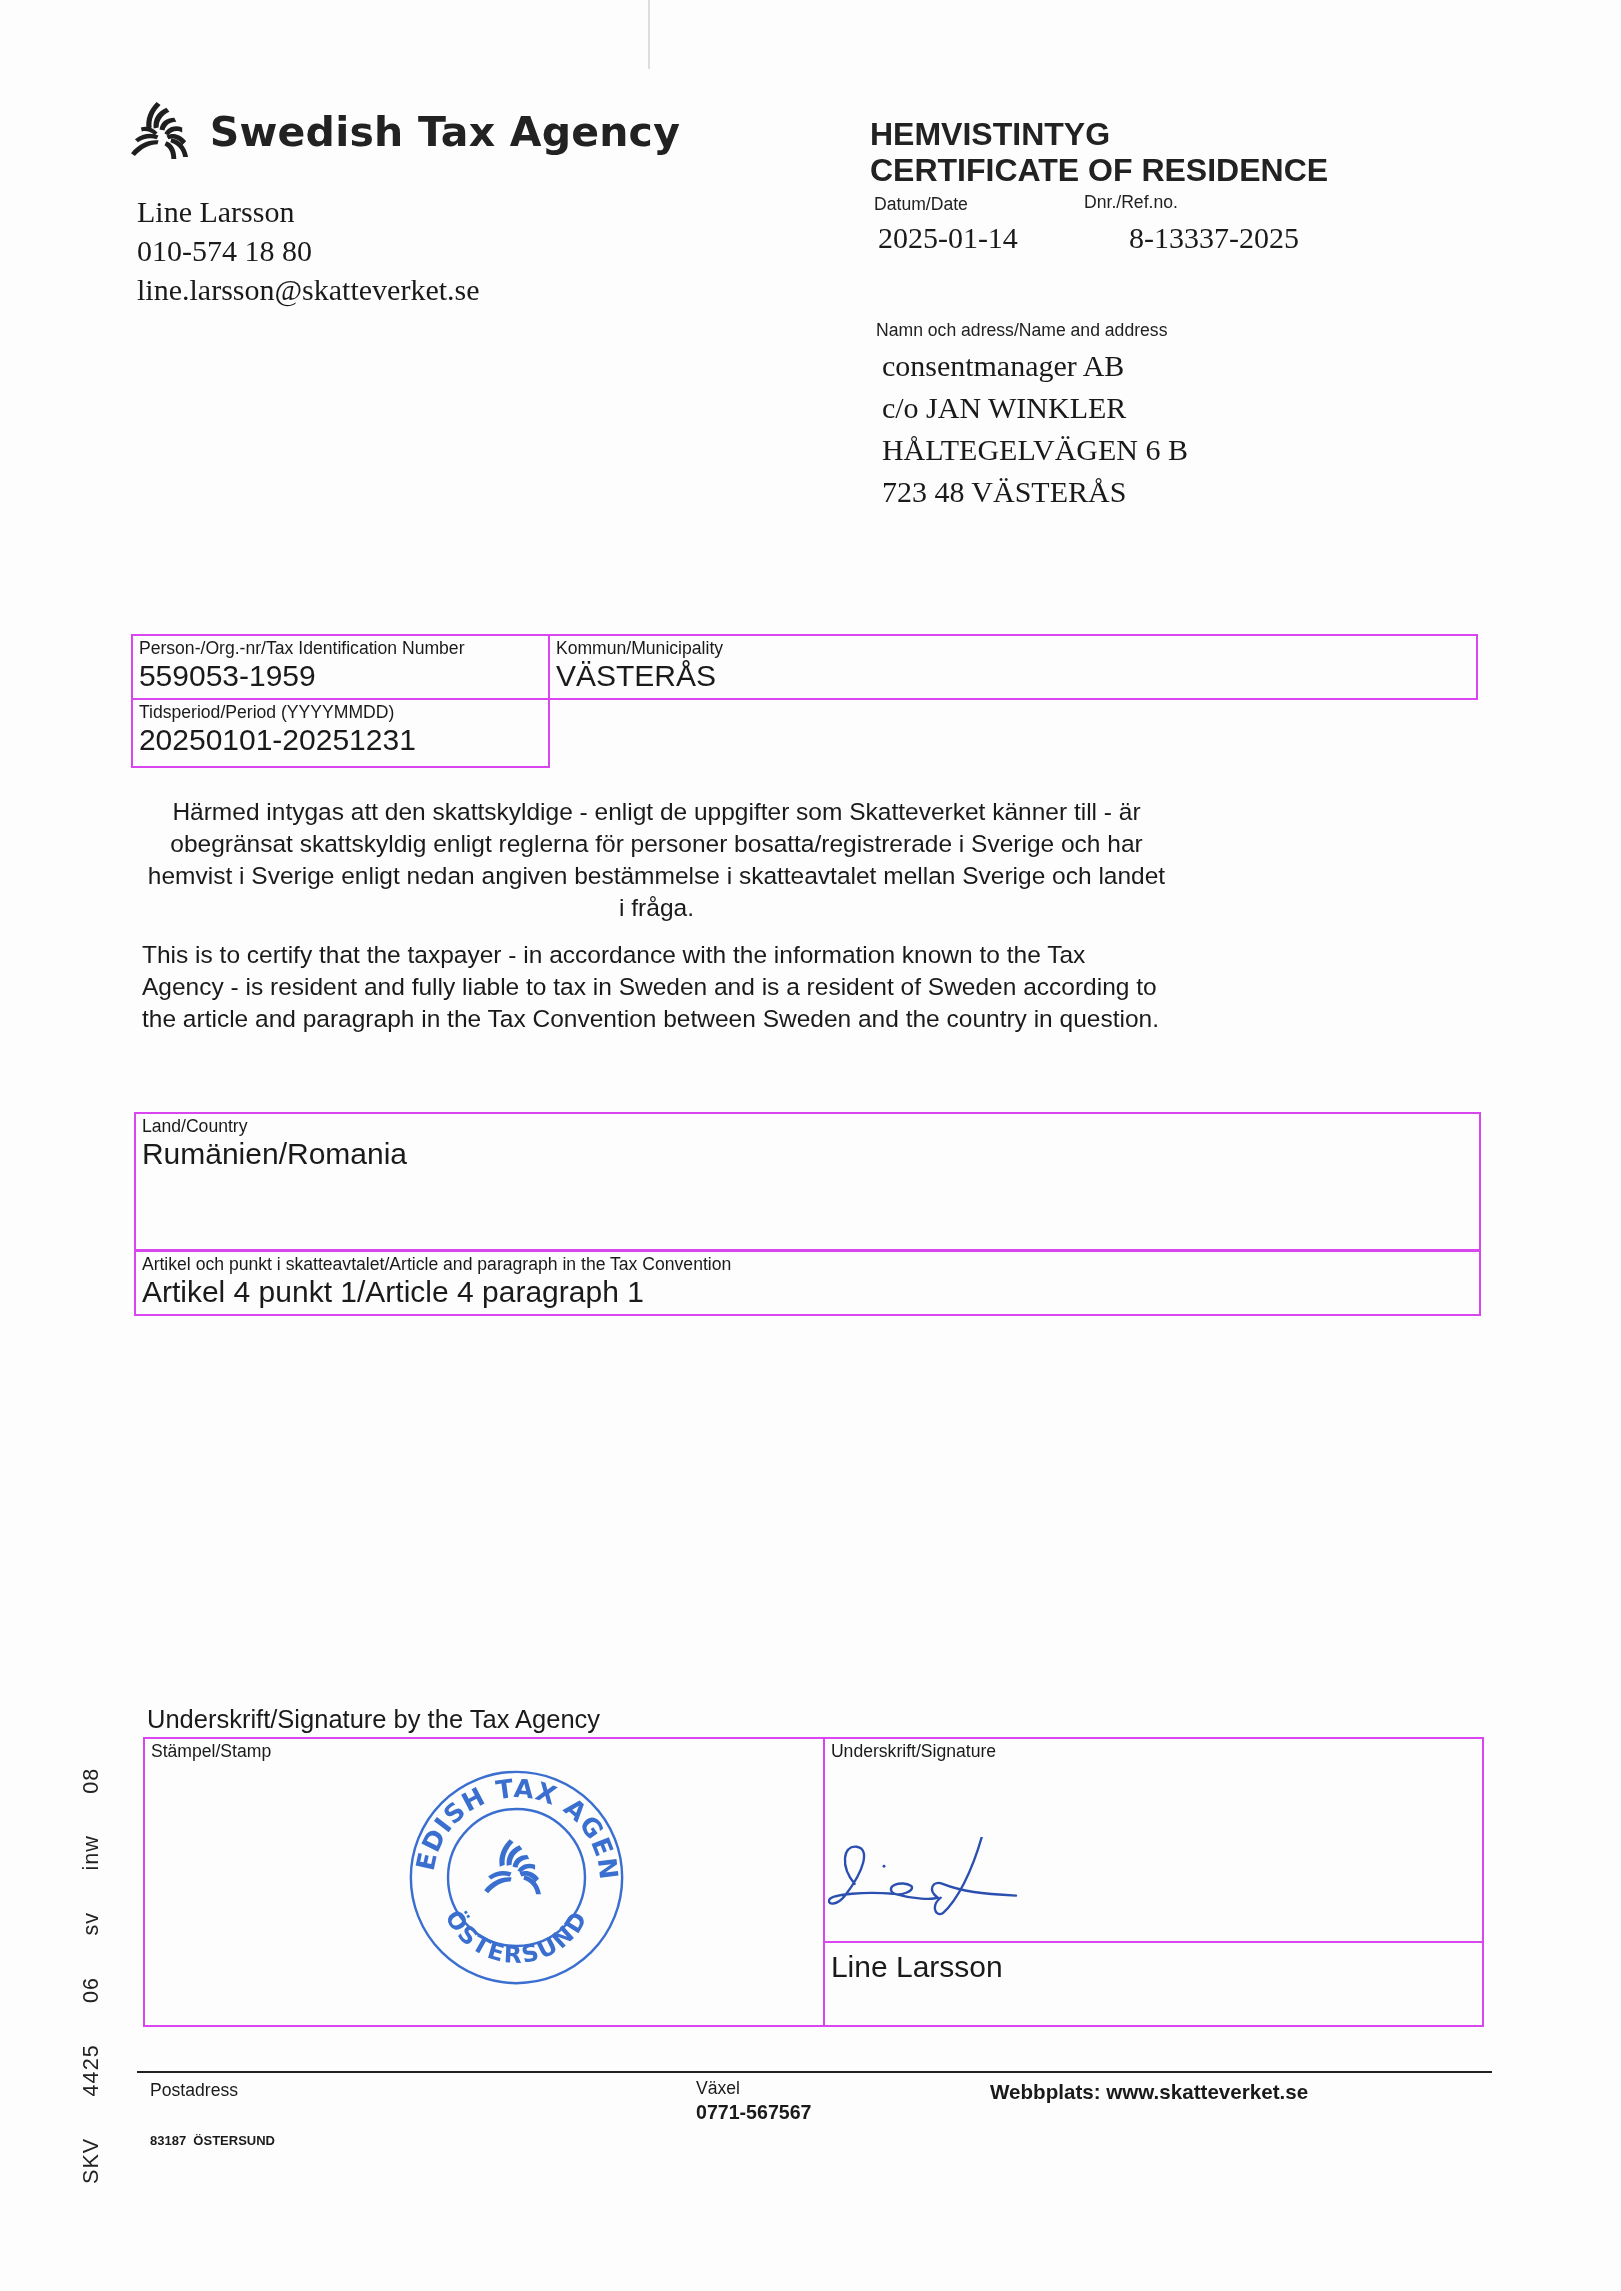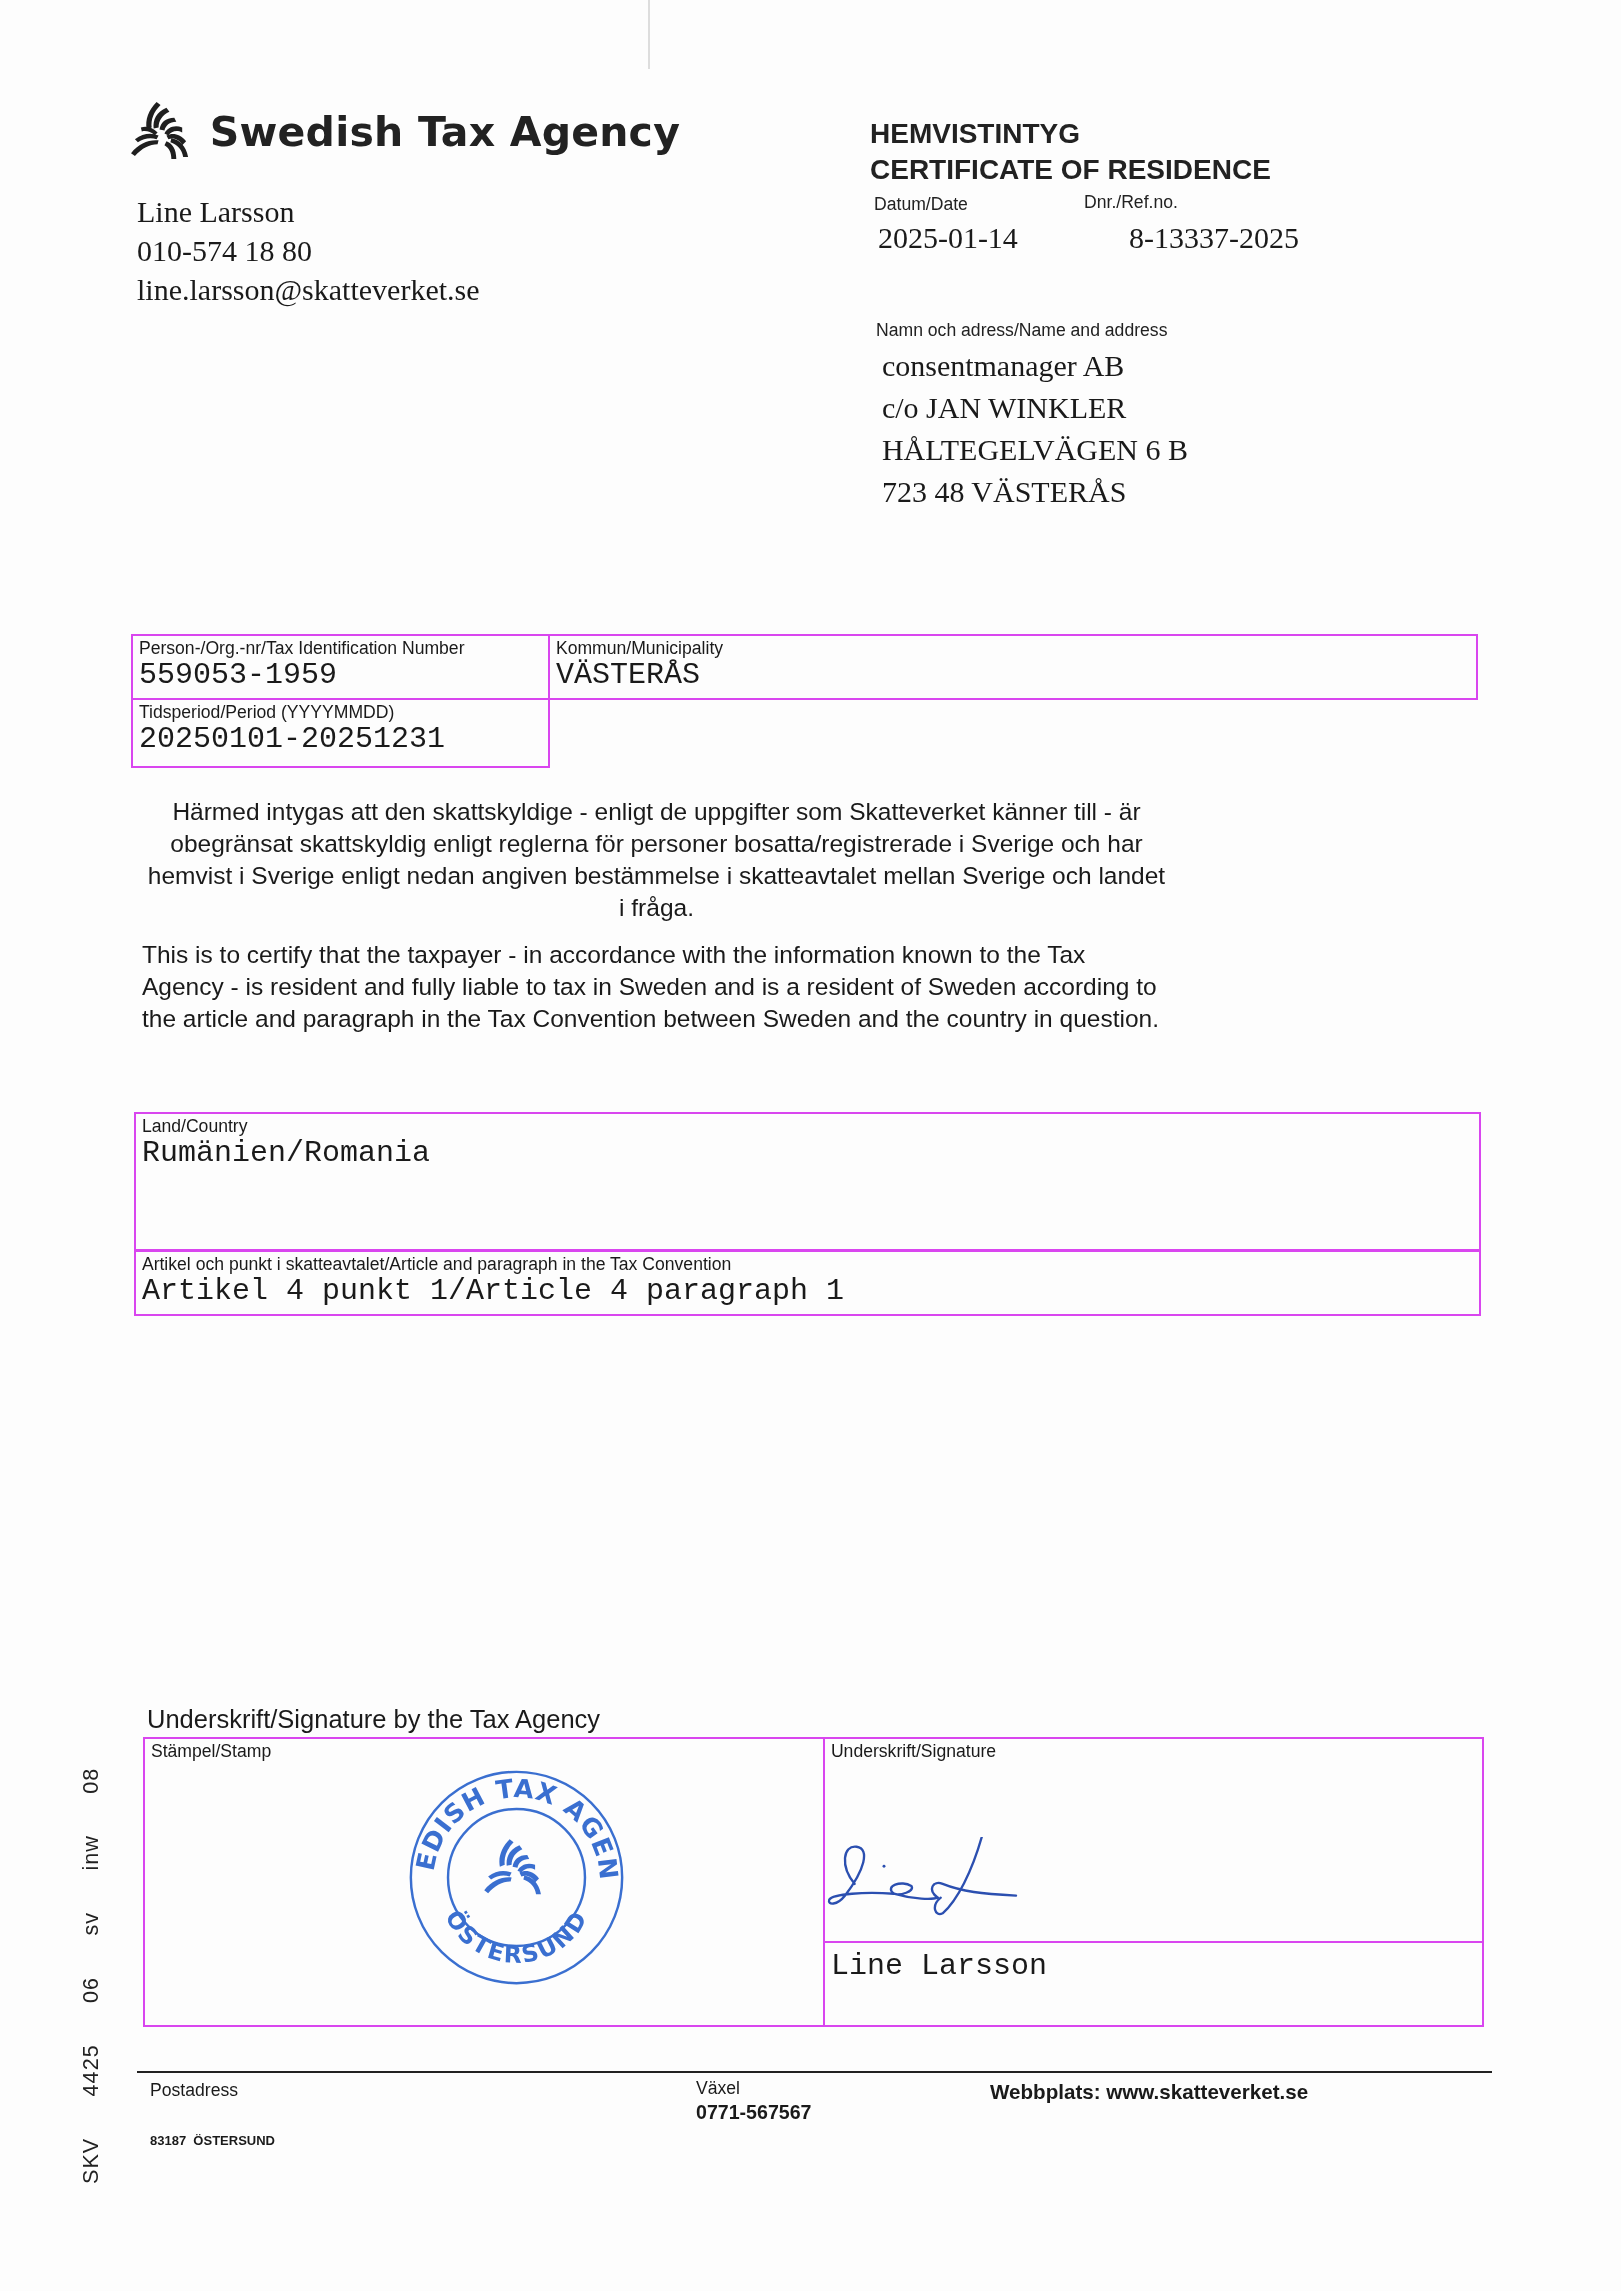--- a/index.html
+++ b/index.html
@@ -8,31 +8,31 @@
     background: #fdfdfd; color: #1a1a1a;
     font-family: "Liberation Sans", sans-serif;
   }
   .abs { position: absolute; }
   .serif { font-family: "Liberation Serif", serif; }
 
   
   .logo-wrap { left: 127px; top: 98px; display: flex; align-items: center; }
   .logo-text { font-family: "DejaVu Sans", sans-serif; font-weight: bold; font-size: 41px; color: #222; margin-left: 11.8px; letter-spacing: 0.2px; }
   .contact { left: 137px; top: 192px; font-size: 30px; line-height: 39px; }
-  .title { left: 870px; top: 116px; font-weight: bold; font-size: 28px; line-height: 36px; color: #222; }
+  .title { left: 870px; top: 116px; font-weight: bold; font-size: 32px; line-height: 36px; color: #222; }
   .lbl-sm { font-size: 17.6px; color: #222; }
   .val-serif { font-family: "Liberation Serif", serif; font-size: 30px; color: #1a1a1a; }
 
   .addr { left: 876px; top: 320px; }
   .addr .lines { margin-top: 3.9px; margin-left: 5.9px; font-size: 30px; line-height: 42px; }
 
   
   .box { border: 2px solid #d946ef; box-sizing: border-box; }
   .cell-lbl { font-size: 17.6px; padding: 2.9px 5.9px 0 5.9px; line-height: 19.6px; }
-  .cell-val { font-family: Liberation Mono, monospace; font-size: 30px; padding: 0 5.9px; line-height: 35px; }
+  .cell-val { font-family: Liberation Sans, sans-serif; font-size: 30px; padding: 0 5.9px; line-height: 35px; }
 
   .para { left: 142px; font-size: 24.5px; line-height: 32px; width: 1029px; }
 
   .footer-rule { left: 137px; top: 2071px; width: 1355px; height: 2px; background: #222; }
   .side-code { left: 78px; top: 2184px; transform-origin: left top; transform: rotate(-90deg); font-size: 21.6px; white-space: pre; word-spacing: 13.7px; letter-spacing: 1px; color: #222; }
 </style>
 </head>
 <body>
 
 <div class="abs" style="left:648px;top:0;width:2px;height:69px;background:#ddd;"></div>

